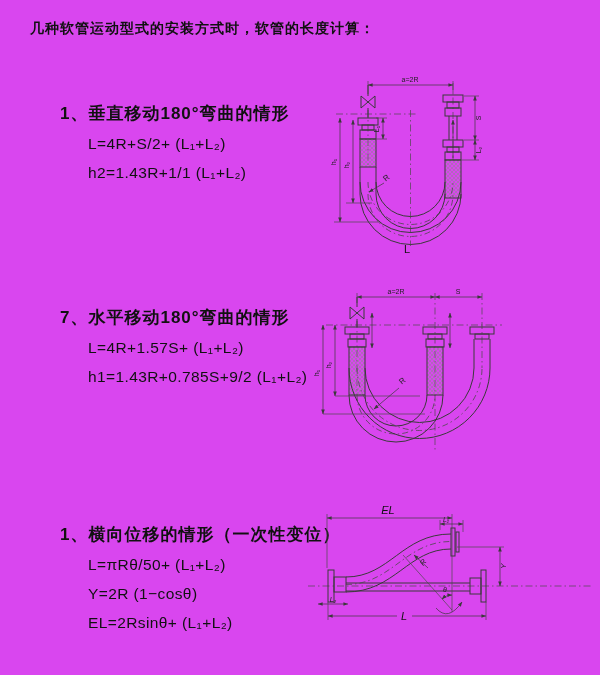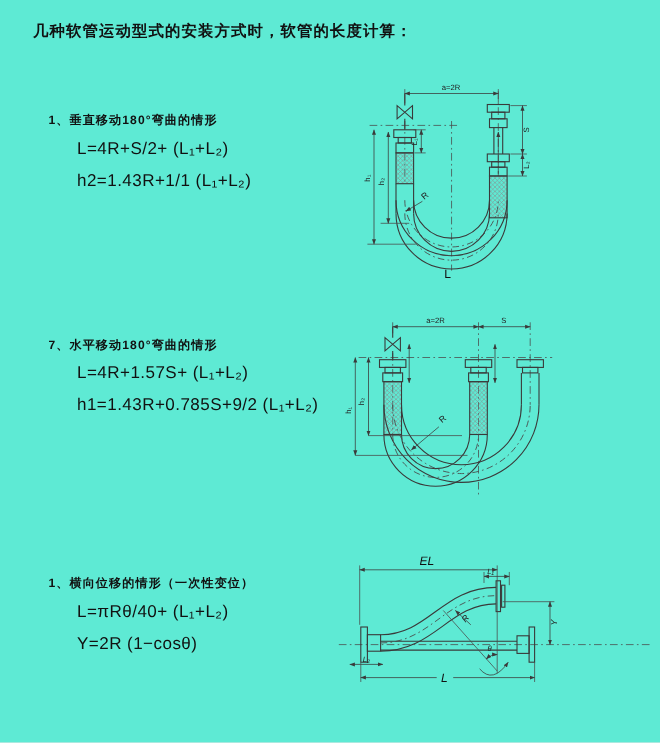--- a/index.html
+++ b/index.html
@@ -1,30 +1,30 @@
 <!DOCTYPE html>
 <html><head>
 <meta charset="utf-8">
 <style>
   html,body{margin:0;padding:0;background:#e8e8e8;}
   .page{
     position:relative;width:600px;height:675px;margin:0 auto;
-    background:#5eead4;overflow:hidden;
+    background:#d946ef;overflow:hidden;
     font-family:"Liberation Sans","DejaVu Sans",sans-serif;
     color:#111;
   }
   .doc-title{
     position:absolute;left:30px;top:20px;
     font-size:14px;font-weight:bold;letter-spacing:1px;
   }
   .section{position:absolute;left:44px;}
   .section .heading{
-    font-size:11px;font-weight:bold;letter-spacing:1px;white-space:nowrap;
+    font-size:17px;font-weight:bold;letter-spacing:1px;white-space:nowrap;margin-left:16px;
   }
-  .section .formulas{margin:10px 0 0 26px;}
+  .section .formulas{margin:10px 0 0 44px;}
   .section .formula{
     font-size:15.5px;letter-spacing:.4px;margin:0 0 11px 0;white-space:nowrap;
   }
   #section-1{top:102px;}
   #section-2{top:306px;}
   #section-3{top:523px;}
   .diagram{position:absolute;}
   #diagram-1{left:318px;top:70px;}
   #diagram-2{left:312px;top:283px;}
   #diagram-3{left:300px;top:498px;font-style:italic;}
@@ -59,22 +59,23 @@
     <div class="heading">7、水平移动180°弯曲的情形</div>
     <div class="formulas">
       <div class="formula">L=4R+1.57S+ (L₁+L₂)</div>
       <div class="formula">h1=1.43R+0.785S+9/2 (L₁+L₂)</div>
     </div>
   </div>
 
   <div class="section" id="section-3">
     <div class="heading">1、横向位移的情形（一次性变位）</div>
     <div class="formulas">
-      <div class="formula">L=πRθ/40+ (L₁+L₂)</div>
+      <div class="formula">L=πRθ/50+ (L₁+L₂)</div>
       <div class="formula">Y=2R (1−cosθ)</div>
+      <div class="formula">EL=2Rsinθ+ (L₁+L₂)</div>
     </div>
   </div>
 
   <div class="diagram" id="diagram-1">
     <svg width="272" height="192" viewBox="0 0 272 192">
       <defs>
         <marker id="arr" viewBox="0 0 8 8" refX="7.5" refY="4" markerWidth="7" markerHeight="7" orient="auto-start-reverse">
           <path d="M0,1 L8,4 L0,7 z" fill="#3a3a3a"></path>
         </marker>
         <pattern id="braidpat" width="4" height="4" patternUnits="userSpaceOnUse">

